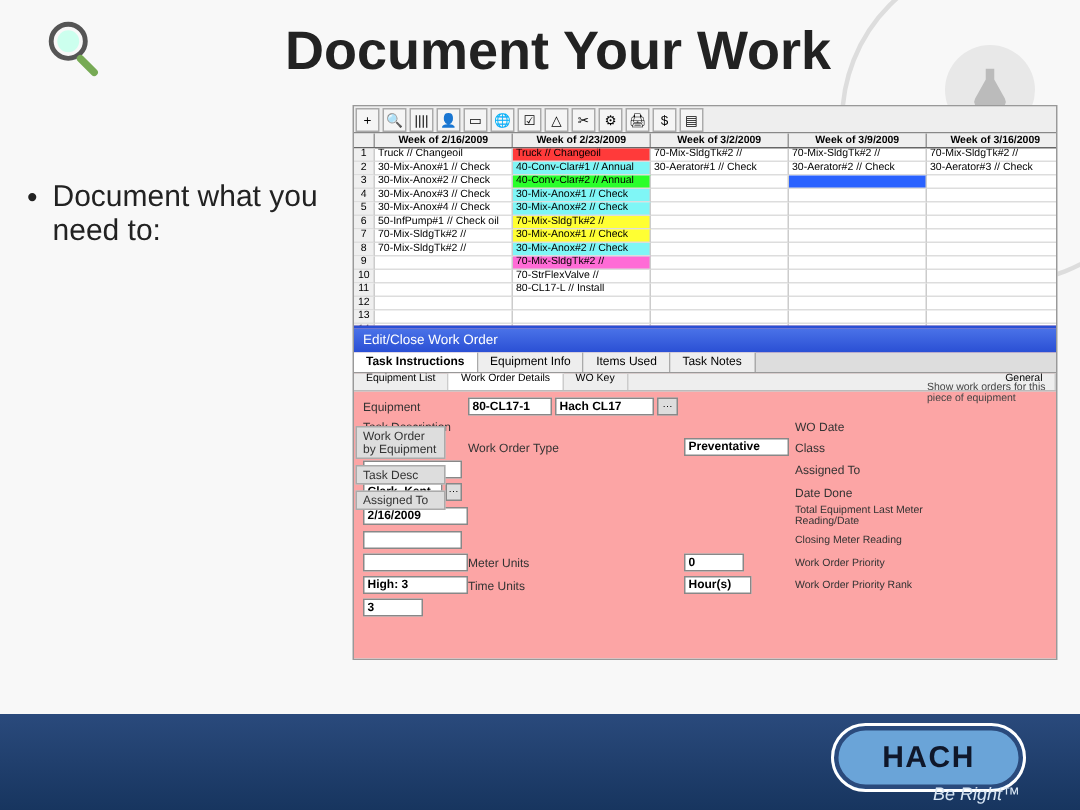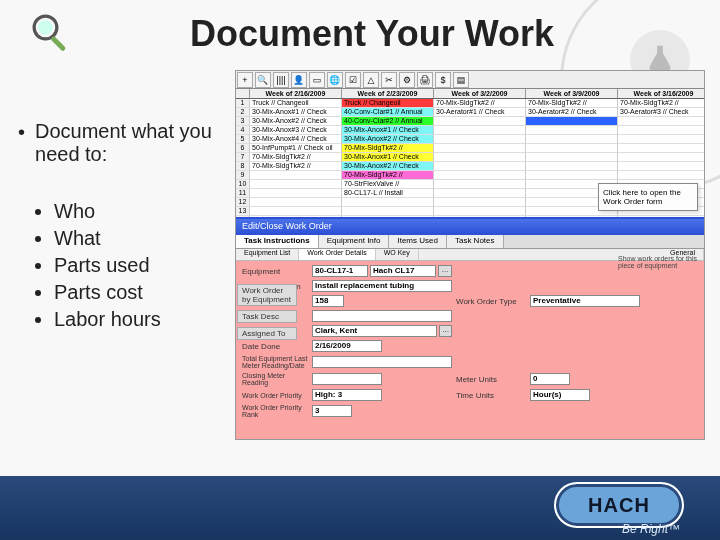--- a/index.html
+++ b/index.html
@@ -109,27 +109,20 @@
     <circle cx="24" cy="24" r="9" fill="#cfe"></circle>
   </svg>
   <div class="title">Document Your Work</div>
 </div>
 
 <div class="left-col">
   <div class="main-bullet">
     <span class="mb-dot">•</span>
     <span>Document what you need to:</span>
   </div>
-  <ul class="sub-list">
-    <li>Who</li>
-    <li>What</li>
-    <li>Parts used</li>
-    <li>Parts cost</li>
-    <li>Labor hours</li>
-  </ul>
 </div>
 
 <div class="app-shot">
   <div class="toolbar">
     <div class="tb-icon">+</div>
     <div class="tb-icon">🔍</div>
     <div class="tb-icon">||||</div>
     <div class="tb-icon">👤</div>
     <div class="tb-icon">▭</div>
     <div class="tb-icon">🌐</div>
@@ -347,23 +340,20 @@
       <div class="row">
         <div class="rn">25</div>
         <div class="cell"></div>
         <div class="cell"></div>
         <div class="cell"></div>
         <div class="cell"></div>
         <div class="cell"></div>
       </div>
     </div>
 
-  <div class="callout">
-    <span>Click here to open the Work Order form</span>
-  </div>
 
   <div class="form-pane">
     <div class="form-title">Edit/Close Work Order</div>
     <div class="tabs">
       <div class="tab active">Task Instructions</div>
       <div class="tab">Equipment Info</div>
       <div class="tab">Items Used</div>
       <div class="tab">Task Notes</div>
     </div>
     <div class="subtabs">
@@ -379,21 +369,20 @@
       <div class="lbl">Equipment</div>
       <div style="display:flex;gap:2px;">
         <div class="inp" style="width:56px">80-CL17-1</div>
         <div class="inp" style="flex:1">Hach CL17 Chlorine Analyzer</div>
         <div class="btn-dots">…</div>
       </div>
       <div></div>
         <div></div>
 
       <div class="lbl">Task Description</div>
-      <div class="inp">Install replacement tubing</div>
       <div></div>
         <div></div>
 
       <div class="lbl">WO Date</div>
       <div class="inp" style="width:32px">158</div>
       <div class="lbl">Work Order Type</div>
       <div class="inp">Preventative</div>
 
       <div class="lbl">Class</div>
       <div class="inp"></div>
@@ -419,21 +408,21 @@
         <div></div>
 
       <div class="lbl" style="font-size:7px">Closing Meter Reading</div>
       <div class="inp" style="width:70px"></div>
       <div class="lbl">Meter Units</div>
       <div class="inp" style="width:40px">0</div>
 
       <div class="lbl" style="font-size:7px">Work Order Priority</div>
       <div class="inp" style="width:70px">High: 3</div>
       <div class="lbl">Time Units</div>
-      <div class="inp" style="width:60px">Hour(s)</div>
+      <div class="inp" style="width:45px">Hour(s)</div>
 
       <div class="lbl" style="font-size:7px">Work Order Priority Rank</div>
       <div class="inp" style="width:40px">3</div>
       <div></div>
         <div></div>
     </div>
   </div>
 </div>
 
 <div class="lower-labels" style="left:237px;">

